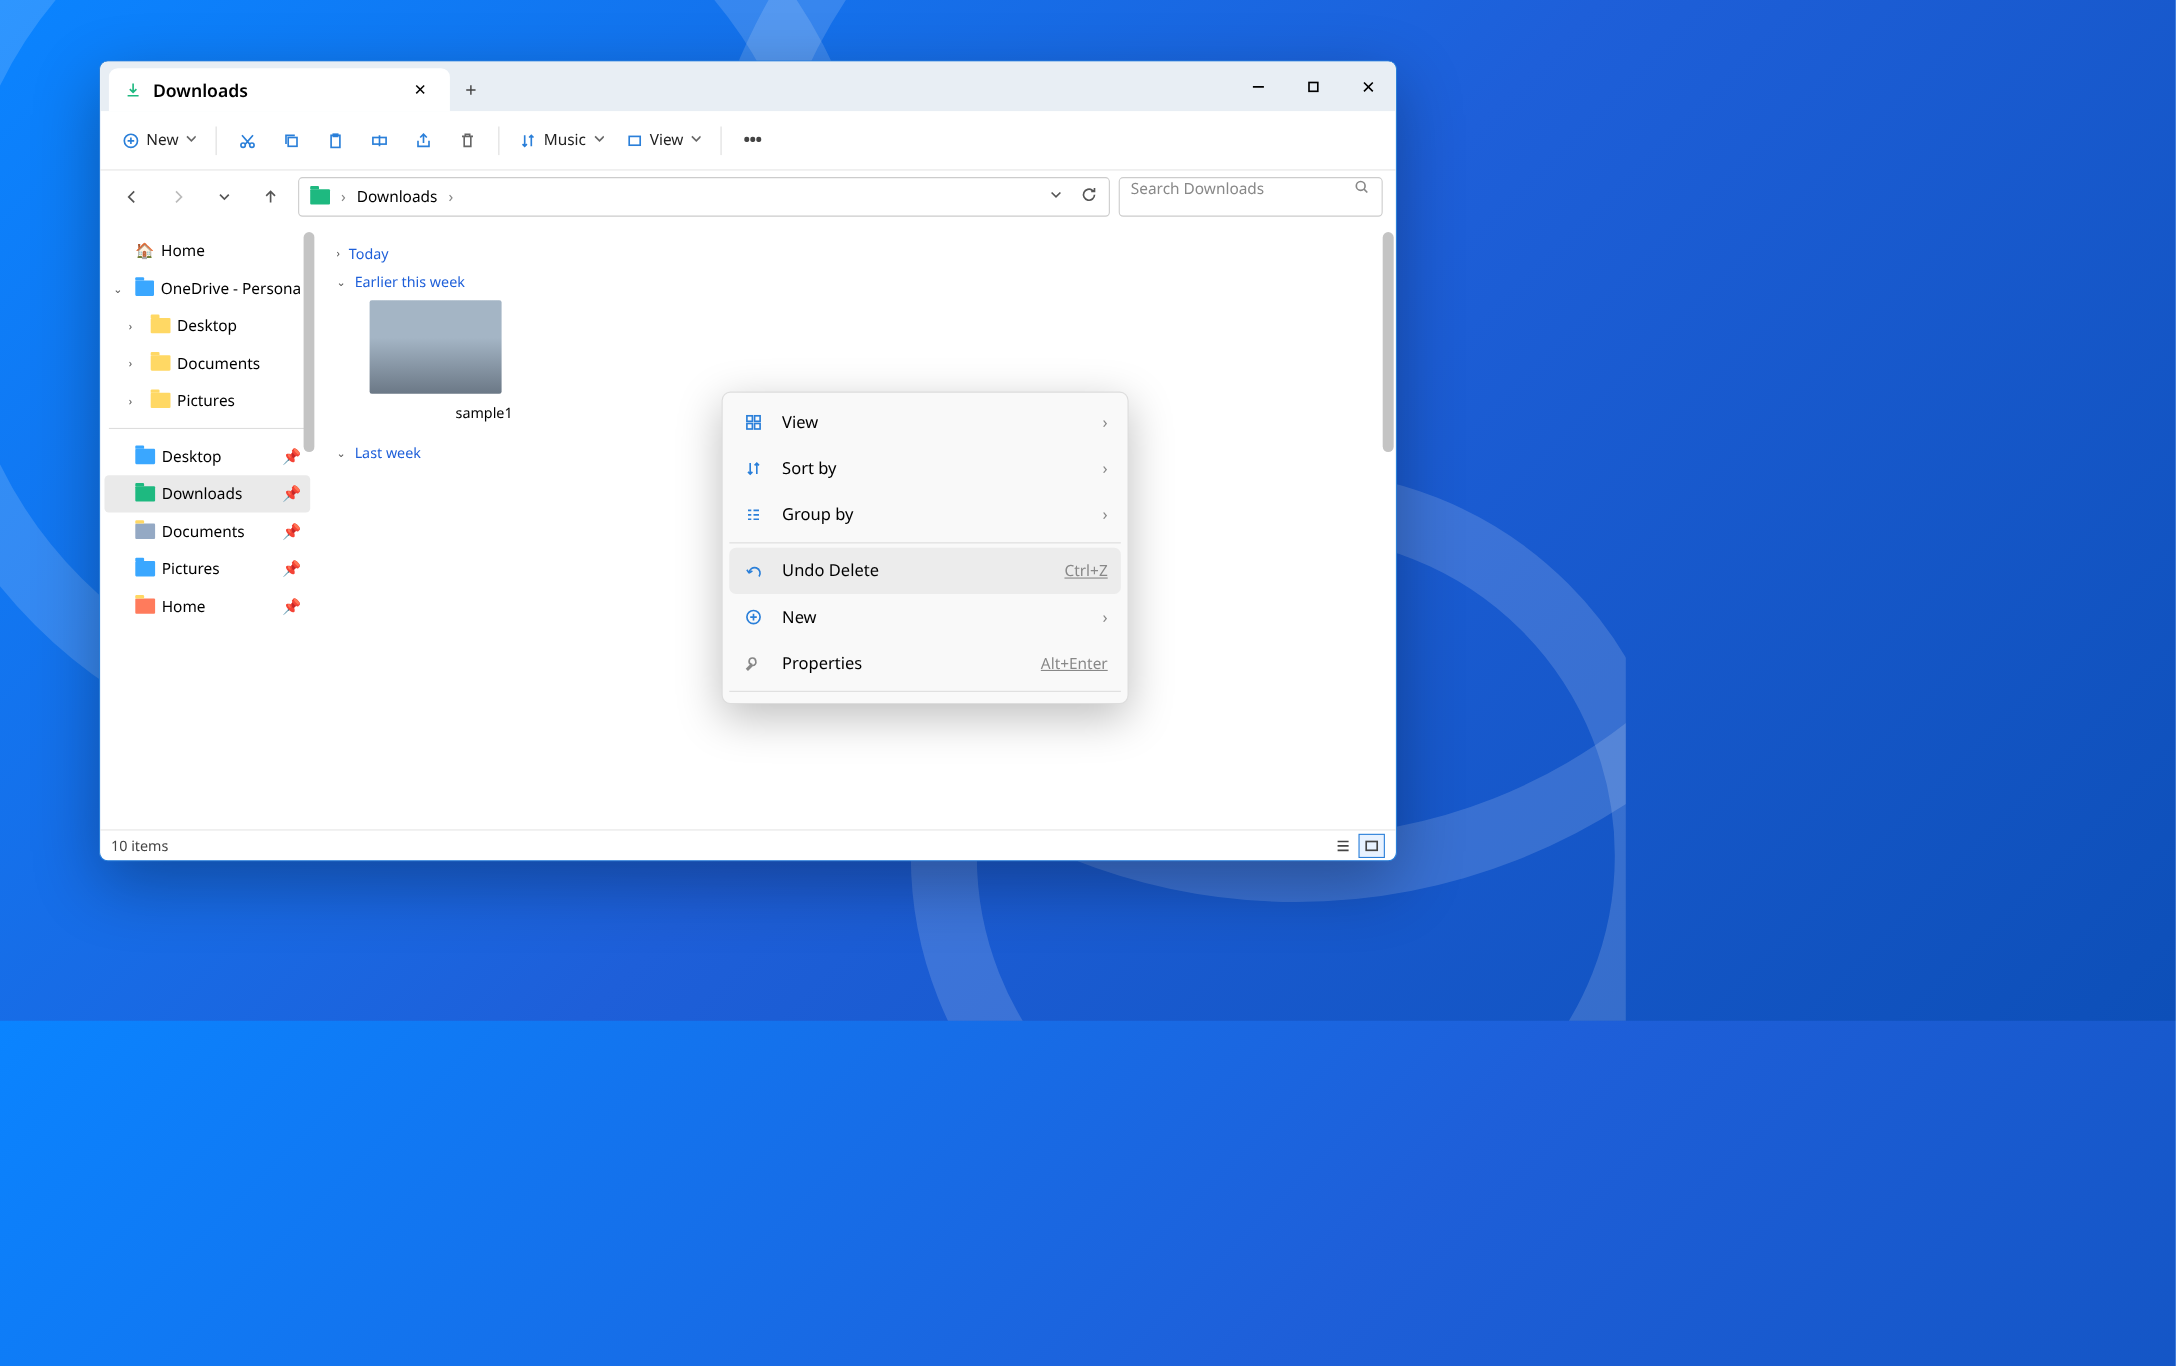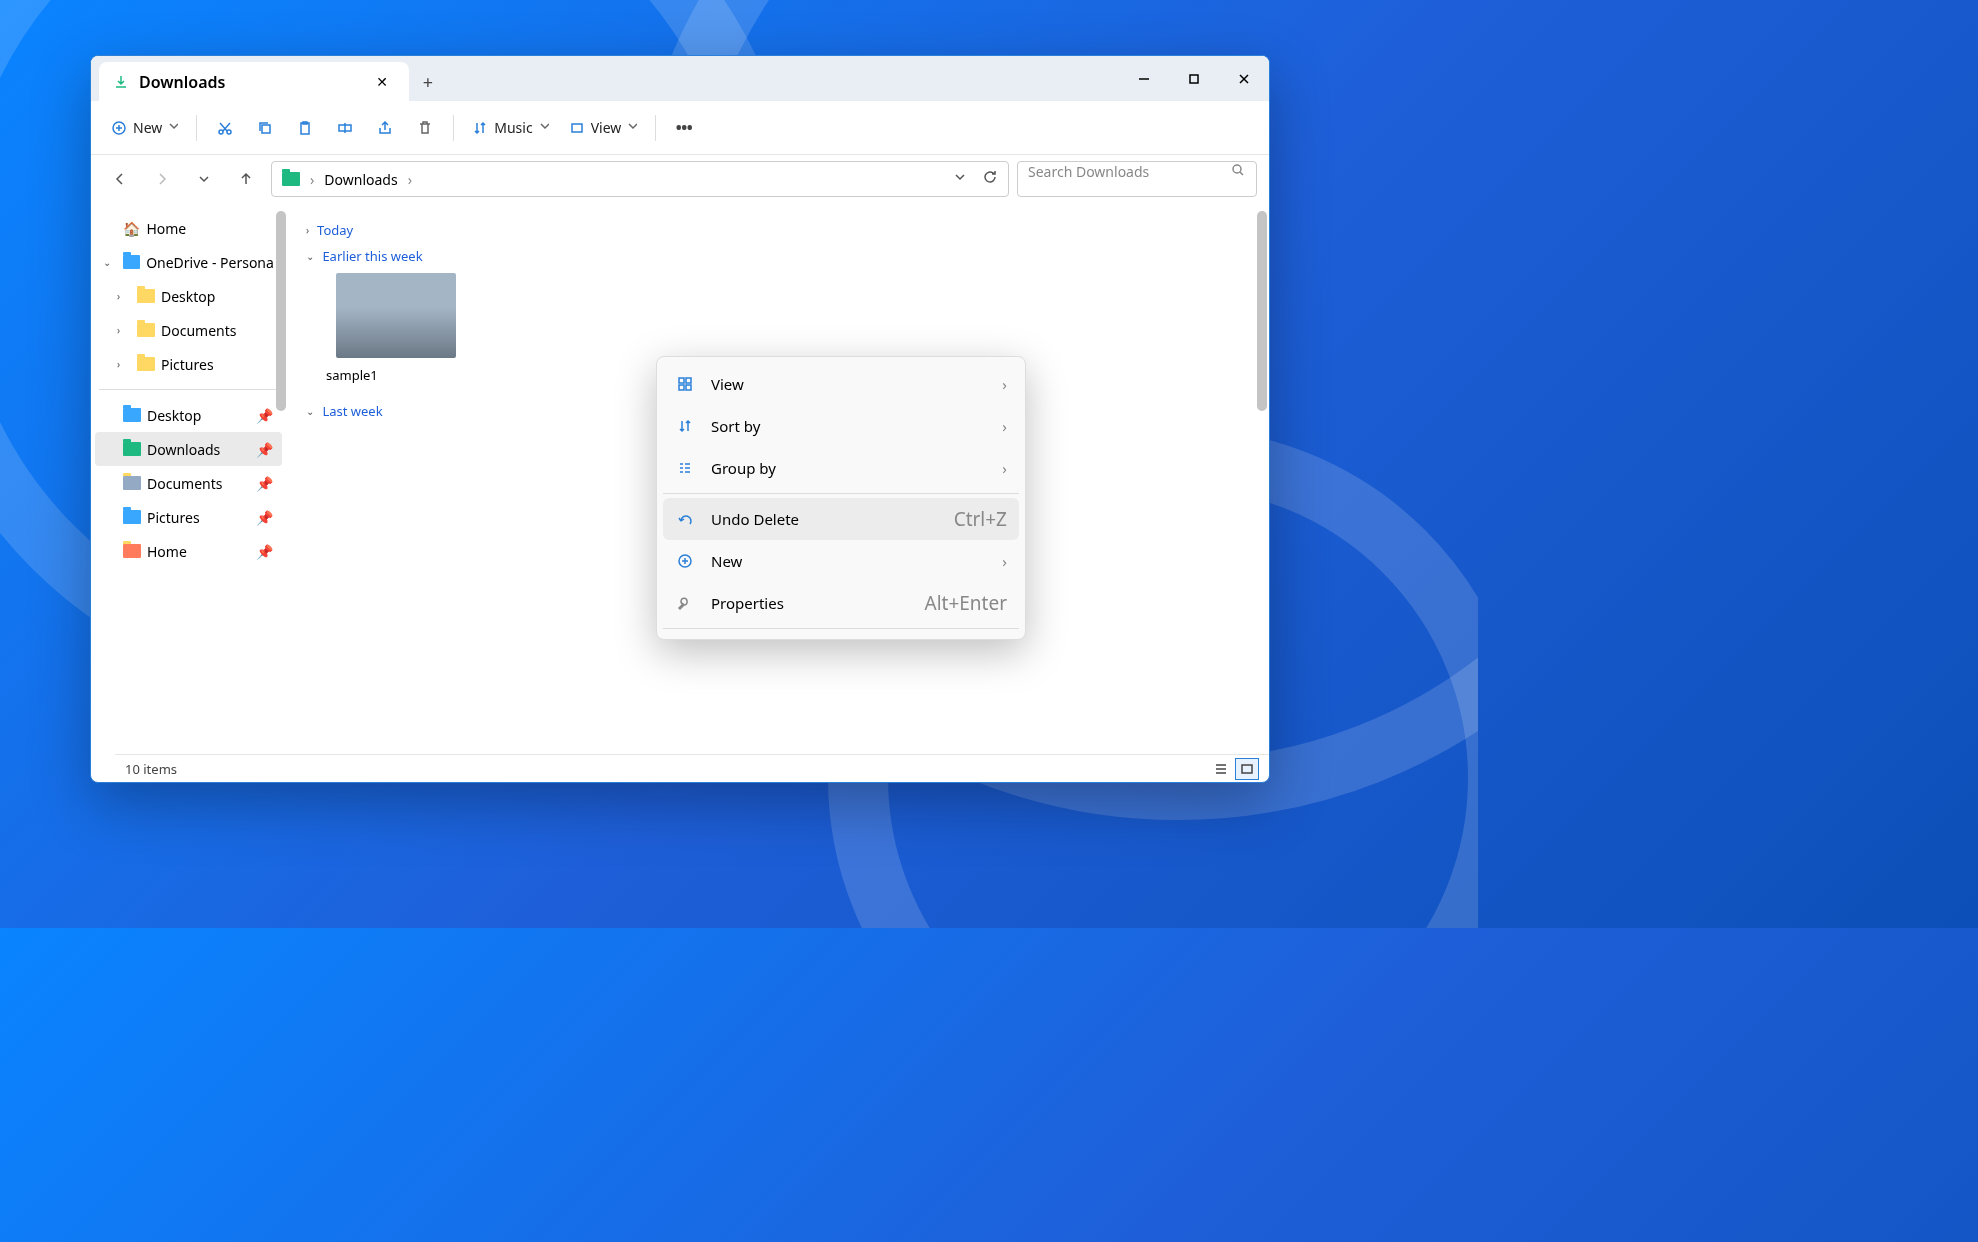--- a/index.html
+++ b/index.html
@@ -40,37 +40,37 @@
 .icon-folder { width:18px; height:14px; background:#ffd864; border-radius:1px; position:relative; }
 .icon-folder::before { content:''; position:absolute; width:8px; height:3px; background:#ffd864; top:-3px; left:0; border-radius:1px 1px 0 0; }
 .icon-blue { background:#3aa7ff; } .icon-blue::before { background:#3aa7ff; }
 .icon-green { background:#1eb980; } .icon-green::before { background:#1eb980; }
 
 .main { flex:1; overflow:hidden; position:relative; padding:10px 20px; }
 .main-scroll { position:absolute; right:2px; top:8px; width:10px; height:200px; background:#c4c4c4; border-radius:5px; }
 .group-header { display:flex; align-items:center; gap:8px; font-size:13px; color:#1e5fd9; margin:8px 0; }
 .group-header .arrow { font-size:10px; color:#555; }
 .file-row { display:flex; gap:40px; margin:8px 0 18px 20px; }
-.file-item { width:140px; text-align:left; font-size:13px; }
+.file-item { width:140px; text-align:right; font-size:13px; }
 .thumb { width:120px; height:85px; margin:0 auto 8px; border-radius:2px; background:#888; }
 .thumb.tall { height:115px; width:80px; }
 .thumb.city { background:linear-gradient(#a4b5c5 40%,#6b7886); }
 .thumb.dark { background:linear-gradient(#1a0a0e,#3d1520); }
 .thumb.dark2 { background:linear-gradient(#0a1a0e,#1d3520); }
 .thumb.night { background:linear-gradient(#05152a,#1a3555); }
 
 .ctx-menu { position:absolute; top:300px; left:565px; width:370px; background:#f9f9f9; border:1px solid #ddd; border-radius:8px; box-shadow:0 12px 40px rgba(0,0,0,.25); padding:6px; z-index:10; }
 .ctx-item { height:42px; display:flex; align-items:center; padding:0 12px; gap:16px; font-size:15px; border-radius:6px; }
 .ctx-item.hover { background:#ececec; }
 .ctx-item .ico { width:20px; display:flex; justify-content:center; color:#2a7fd9; }
-.ctx-item .short { margin-left:auto; color:#888; font-size:19px; }
+.ctx-item .short { margin-left:auto; color:#888; font-size:14px;text-decoration:underline; }
 .ctx-item .arrow { margin-left:auto; color:#888; }
 .ctx-sep { height:1px; background:#ddd; margin:4px 0; }
 
-.statusbar { height:28px; border-top:1px solid #e5e5e5; display:flex; align-items:center; padding:0 10px; font-size:13px; color:#444;margin-left:24px; }
+.statusbar { height:28px; border-top:1px solid #e5e5e5; display:flex; align-items:center; padding:0 10px; font-size:13px; color:#444; }
 .view-toggle { margin-left:auto; display:flex; gap:2px; }
 .view-toggle div { width:24px; height:22px; display:flex; align-items:center; justify-content:center; border:1px solid transparent; }
 .view-toggle .active { border:1px solid #2a7fd9; background:#e8f2ff; }
 
 svg { width:16px; height:16px; fill:none; stroke:currentColor; stroke-width:1.5; }
 </style>
 </head>
 <body>
 
 <div class="wave w1"></div>

